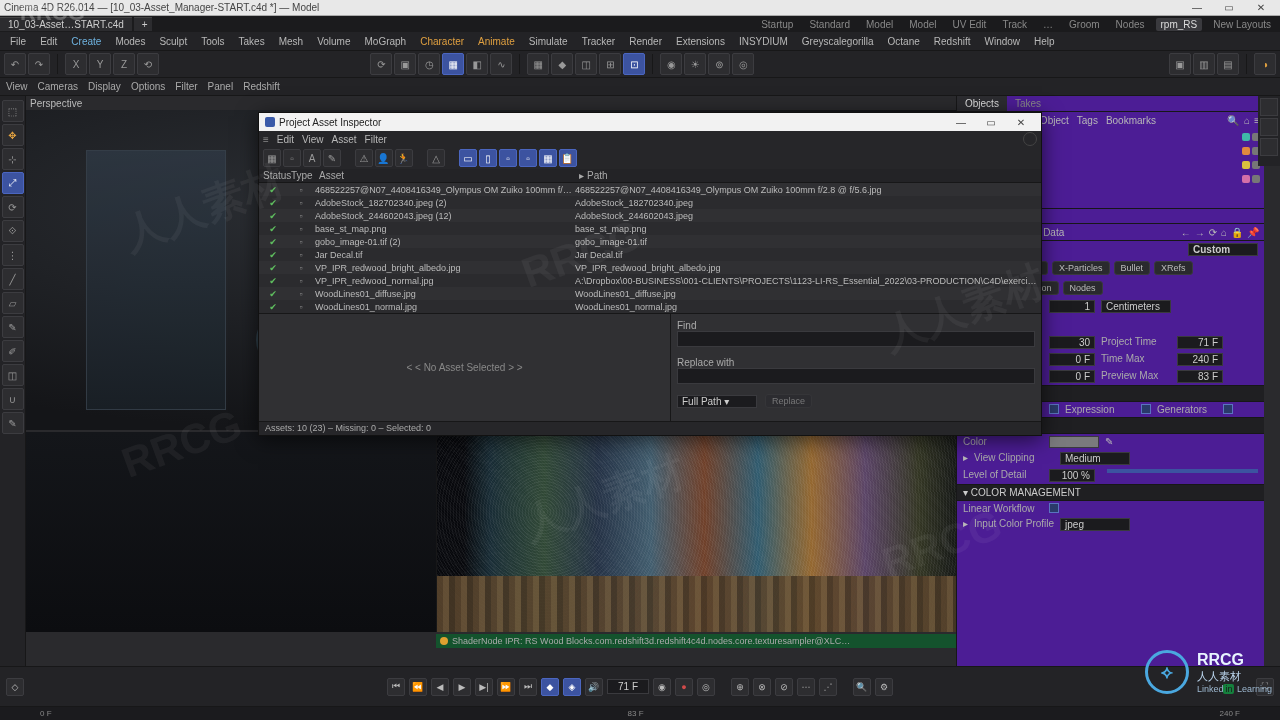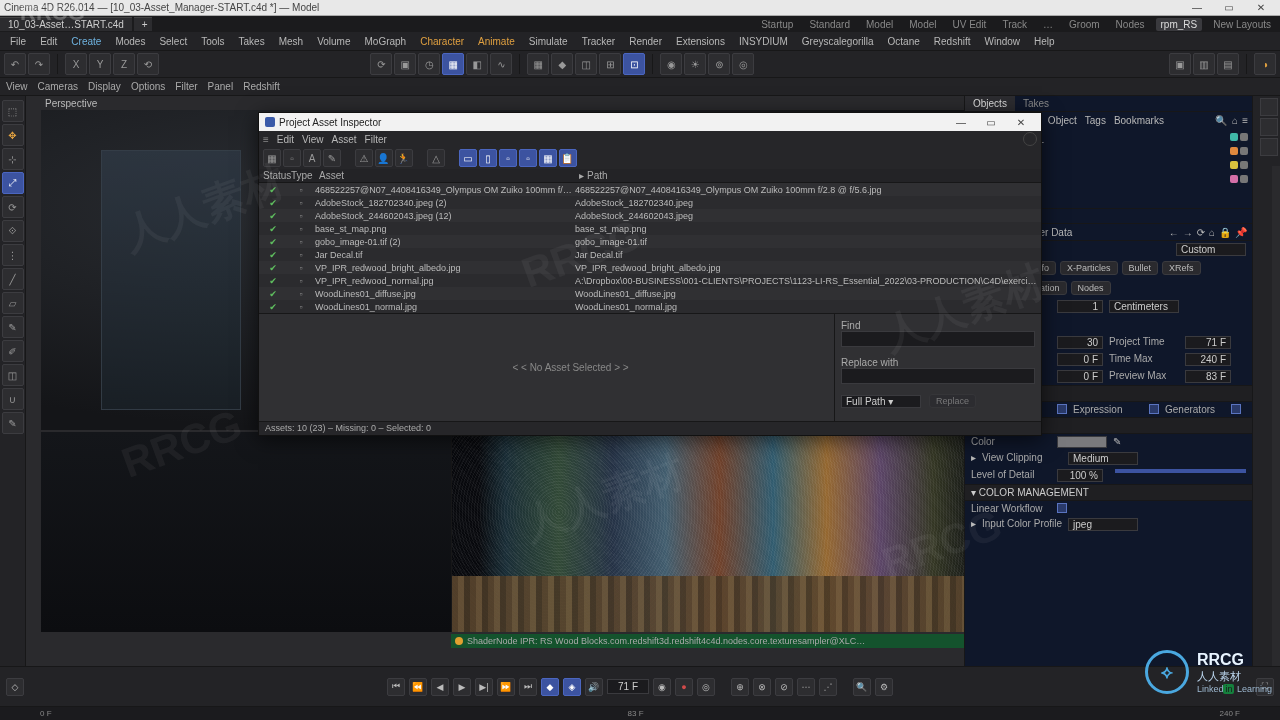--- a/index.html
+++ b/index.html
@@ -18,55 +18,55 @@
   .toolbar1 .grp { display:flex; align-items:center; gap:2px;}
   .tool-btn { width:22px; height:22px; background:#2d2d30; border:1px solid #3c3c40; border-radius:2px; display:flex; align-items:center; justify-content:center; color:#999;}
   .tool-btn.active { background:#3c53a0; border-color:#4b66c0; color:#fff;}
   .tool-btn.orange { color:#e0a040;}
   .divider { width:1px; height:20px; background:#171718; margin:0 3px;}
   .subbar { height:18px; background:#232326; border-bottom:1px solid #171718; display:flex; align-items:center; padding:0 6px; gap:10px; font-size:10px;}
   .subbar span { color:#aaa; }
   .body-row { position:absolute; top:96px; left:0; right:0; bottom:32px;}
   .left-toolstrip { position:absolute; left:0; top:0; width:26px; bottom:0; background:#232326; border-right:1px solid #171718; padding-top:2px;}
   .left-toolstrip .tool-btn { margin:2px auto;}
-  .viewport-area { position:absolute; left:26px; top:0; width:946px; bottom:0;margin-left:15px;} 
+  .viewport-area { position:absolute; left:26px; top:0; width:946px; bottom:0;} 
   .vp-top{ position:absolute; top:2px; left:4px; font-size:10px; color:#bbb;}
   .viewport-canvas { position:absolute; left:0; top:14px; right:0; height:320px; background:radial-gradient(ellipse at 30% 30%,#2b2e33 0%,#141518 70%);}
   .robot { position:absolute; left:60px; top:40px; width:140px; height:260px; background:linear-gradient(#2f3945,#1a2228); border:1px solid #39444f; opacity:0.8;}
   .sphere { position:absolute; left:230px; top:200px; width:60px; height:60px; border-radius:50%; background:radial-gradient(circle at 30% 30%,#3d5360,#141a20);}
   .viewport-grid { position:absolute; left:0; top:336px; right:0; height:200px; background:linear-gradient(#14161a,#0c0d10);}
   .grid-label { position:absolute; right:6px; bottom:2px; font-size:9px; color:#aaa;}
   .render-view { position:absolute; left:410px; top:336px; right:0; height:200px; overflow:hidden; border-left:1px solid #171718;}
   .render-img { width:100%; height:100%; background:
      linear-gradient(90deg,#121316 0%,#121316 5%,#24333a 10%,#3a4c3e 20%,#2e3847 30%,#4a5f6c 40%,#6b4736 50%,#3c5d6c 60%,#8c6a40 70%,#5b4a64 80%,#3a3c2e 90%,#14161a 100%);
      filter:contrast(1.1) saturate(1.2);
      position:relative;}
   .render-img::before{content:"";position:absolute;inset:0;background:
      repeating-radial-gradient(circle at 20% 40%, rgba(255,255,255,0.05) 0 1px, transparent 1px 3px),
      repeating-linear-gradient(45deg, rgba(255,255,255,0.03) 0 1px, transparent 1px 2px);}
   .render-floor{position:absolute;left:0;right:0;bottom:0;height:28%;background:
      repeating-linear-gradient(90deg,#5a4a38 0 6px,#6b5a44 6px 12px,#4a3e30 12px 18px); opacity:0.9;}
   .render-status { position:absolute; left:410px; top:538px; right:0; height:14px; background:#14532d; display:flex; align-items:center; font-size:9px; color:#aaa; padding-left:4px; gap:4px;}
   .render-status .dot{width:8px;height:8px;border-radius:50%;background:#e0a030;}
-  .right-col { position:absolute; right:8px; top:0; width:308px; bottom:0; background:#0f172a; border-left:1px solid #171718; display:flex;}
+  .right-col { position:absolute; right:16px; top:0; width:308px; bottom:0; background:#4c1d95; border-left:1px solid #171718; display:flex;flex-direction:column;}
   .right-inner{flex:1;display:flex;flex-direction:column;}
   .right-toolstrip{width:20px;background:#232326;border-left:1px solid #171718;}
   .panel-tabs { height:16px; display:flex; font-size:10px; border-bottom:1px solid #171718;}
   .panel-tabs span { padding:2px 8px; color:#888;}
   .panel-tabs span.active{ color:#ddd; background:#2c2c30;}
   .panel-menubar{ height:16px; display:flex; font-size:10px; align-items:center; padding:0 4px; gap:8px;}
   .panel-menubar .icons{margin-left:auto;display:flex;gap:4px;}
   .obj-tree { padding:2px 4px; font-size:10px; height:80px;}
   .obj-row{ display:flex; align-items:center; height:14px; gap:4px;}
   .obj-row .sq{width:10px;height:10px;background:#555;border:1px solid #777;}
   .obj-row .dots{margin-left:auto;display:flex;gap:2px;}
   .obj-row .dot{width:8px;height:8px;border-radius:2px;}
   .c-teal{background:#3fb8a8;} .c-orange{background:#e0893e;} .c-yellow{background:#d9c23e;} .c-pink{background:#d46fa8;} .c-grey{background:#777;}
   .attr-panel{ border-top:1px solid #171718; flex:1; overflow:hidden; display:flex; flex-direction:column;}
-  .attr-row{ display:flex; align-items:center; padding:2px 6px; gap:6px; font-size:10px;}
+  .attr-row{ display:flex; align-items:center; padding:2px 6px; gap:6px; font-size:10px;font-weight:bold;}
   .attr-input{ background:#1b1b1e; border:1px solid #3a3a3e; color:#ccc; padding:1px 4px; font-size:10px; width:60px;}
   .pill{border:1px solid #3a3a3e;background:#2a2a2e;border-radius:3px;padding:1px 6px;font-size:9px;color:#bbb;}
   .pill-row{display:flex;flex-wrap:wrap;gap:4px;padding:3px 6px;}
   .section-hdr{background:#1f1f22;padding:2px 6px;color:#ccc;font-size:10px;border-top:1px solid #171718;border-bottom:1px solid #171718;}
   .kv{display:flex;padding:2px 6px;font-size:10px;gap:6px;}
   .kv label{min-width:80px;color:#aaa;}
   .kv .val{background:#1b1b1e;border:1px solid #3a3a3e;padding:0 4px;min-width:46px;text-align:right;color:#ccc;}
   .chk{width:10px;height:10px;border:1px solid #5a74c0;background:#2a3a6a;display:inline-block;}
   .timeline-row { position:absolute; left:0; right:0; bottom:14px; height:40px; background:#232326; border-top:1px solid #171718; display:flex; align-items:center; padding:0 6px; gap:4px;}
   .timeline-row .btn{width:18px;height:18px;background:#2d2d30;border:1px solid #3c3c40;border-radius:2px;display:flex;align-items:center;justify-content:center;font-size:9px;color:#bbb;}
@@ -88,21 +88,21 @@
   .modal-header-row span{padding:1px 4px;}
   .col-status{width:28px;} .col-type{width:28px;} .col-asset{width:260px;} .col-path{flex:1;}
   .modal-list{flex:0 0 auto;overflow:auto;}
   .mrow{display:flex;height:13px;align-items:center;font-size:9px;color:#bbb;}
   .mrow:nth-child(even){background:#2b2b2e;}
   .mrow .chk2{color:#5fbf5f;width:28px;text-align:center;}
   .mrow .ty{width:28px;text-align:center;color:#888;}
   .mrow .as{width:260px;white-space:nowrap;overflow:hidden;text-overflow:ellipsis;}
   .mrow .pa{flex:1;white-space:nowrap;overflow:hidden;text-overflow:ellipsis;}
   .modal-mid{flex:1;display:flex;border-top:1px solid #171718;}
-  .sel-box{width:528px;border-right:1px solid #171718;display:flex;align-items:center;justify-content:center;font-size:10px;color:#888;margin-left:48px;}
+  .sel-box{width:412px;border-right:1px solid #171718;display:flex;align-items:center;justify-content:center;font-size:10px;color:#888;}
   .find-box{flex:1;padding:6px;font-size:10px;color:#aaa;display:flex;flex-direction:column;gap:10px;}
   .find-box .field{background:#1b1b1e;border:1px solid #3a3a3e;height:16px;}
   .find-box .row2{display:flex;gap:8px;align-items:center;}
   .modal-status{height:14px;background:#262629;font-size:9px;color:#aaa;padding:1px 6px;border-top:1px solid #171718;}
   .watermark{position:absolute;color:rgba(255,255,255,0.05);font-size:42px;font-weight:bold;transform:rotate(-20deg);pointer-events:none;}
   .wm1{left:120px;top:180px;} .wm2{left:520px;top:230px;} .wm3{left:880px;top:280px;}
   .wm4{left:120px;top:420px;} .wm5{left:520px;top:470px;} .wm6{left:880px;top:520px;}
   .render-tabs{position:absolute;left:410px;top:320px;height:16px;right:0;background:#232326;border-bottom:1px solid #171718;display:flex;align-items:center;font-size:10px;color:#ccc;}
   .render-tabs span{padding:1px 8px;}
   .panel-rtoolicons{position:absolute;right:0;top:96px;width:22px;height:70px;background:#232326;display:flex;flex-direction:column;gap:2px;padding-top:2px;}
@@ -139,21 +139,21 @@
     <span class="active">rpm_RS</span>
     <span>New Layouts</span>
   </div>
 </div>
 
 <div class="menubar">
   <span>File</span>
   <span>Edit</span>
   <span style="color:#6fb3e0">Create</span>
   <span>Modes</span>
-  <span>Select</span>
+  <span>Sculpt</span>
   <span>Tools</span>
   <span>Takes</span>
   <span>Mesh</span>
   <span>Volume</span>
   <span>MoGraph</span>
   <span style="color:#e0a040">Character</span>
   <span style="color:#e0a040">Animate</span>
   <span>Simulate</span>
   <span>Tracker</span>
   <span>Render</span>

